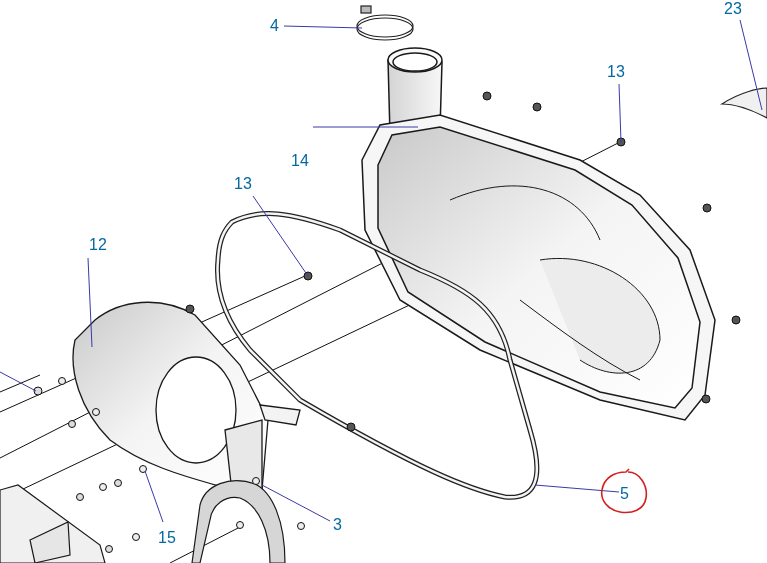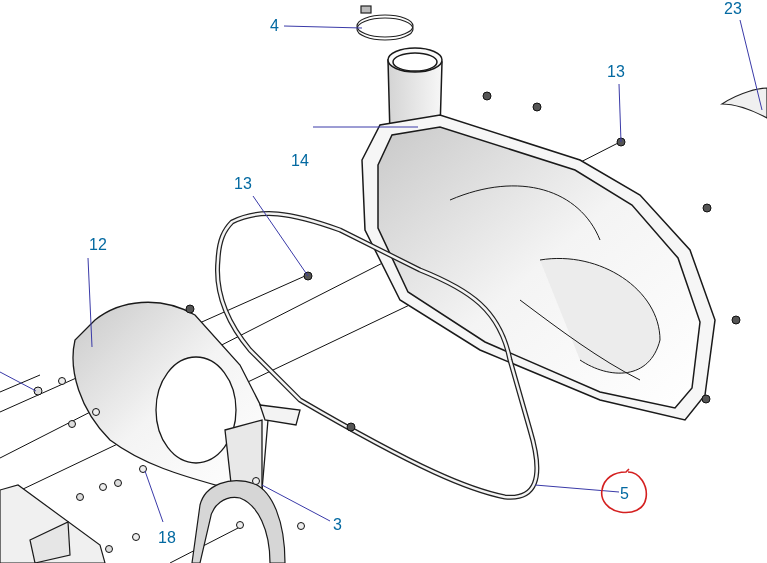--- a/index.html
+++ b/index.html
@@ -116,15 +116,15 @@
     <path d="M628,472 C640,472 648,486 646,498 C644,510 632,514 620,512 C608,510 600,500 602,490 C604,478 614,472 626,472 L629,469" fill="none" stroke="#d42020" stroke-width="1.6"></path>
   </svg>
 
   <span class="callout" style="left:270px;top:18px;">4</span>
   <span class="callout" style="left:724px;top:1px;">23</span>
   <span class="callout" style="left:607px;top:64px;">13</span>
   <span class="callout" style="left:291px;top:121px;margin-top:32px;">14</span>
   <span class="callout" style="left:234px;top:176px;">13</span>
   <span class="callout" style="left:89px;top:237px;">12</span>
   <span class="callout" style="left:333px;top:517px;">3</span>
-  <span class="callout" style="left:158px;top:530px;">18</span>
+  <span class="callout" style="left:158px;top:530px;">15</span>
   <span class="callout" style="left:620px;top:486px;">5</span>
 </div>
 
 </body></html>

